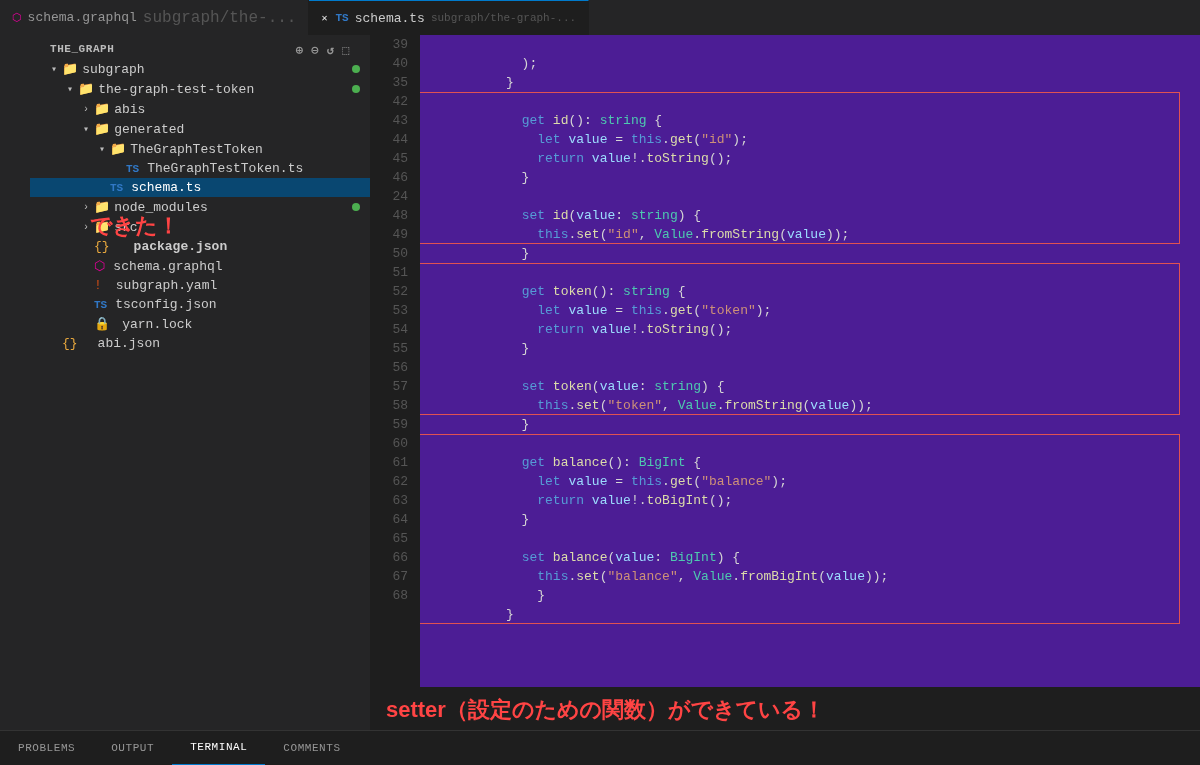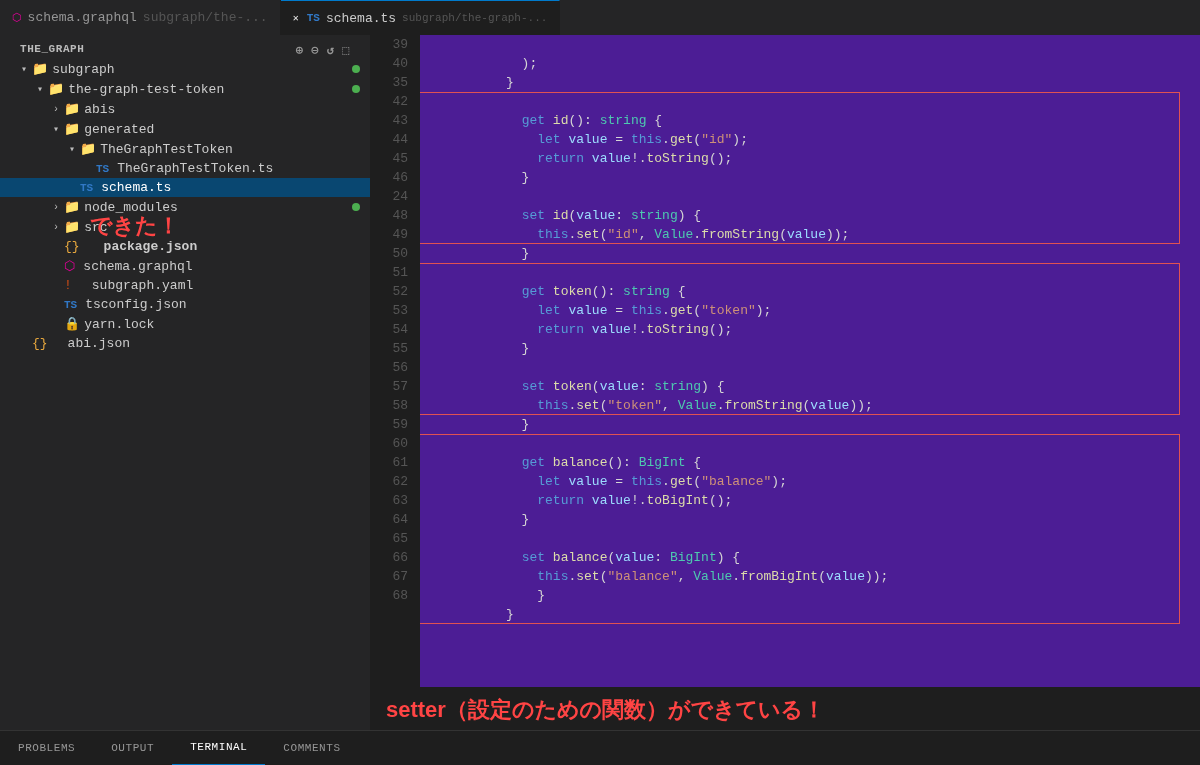--- a/index.html
+++ b/index.html
@@ -56,20 +56,21 @@
     }
 
     
     .sidebar {
       width: 370px;
       background: #252526;
       flex-shrink: 0;
       overflow-y: auto;
       overflow-x: hidden;
       font-size: 13px;
+      padding-left: 30px;
     }
 
     .sidebar-section-title {
       color: #bbb;
       font-size: 11px;
       font-weight: bold;
       padding: 8px 12px 4px 20px;
       letter-spacing: 0.05em;
       text-transform: uppercase;
     }
@@ -216,21 +217,21 @@
       height: 19px;
     }
   </style>
 </head>
 <body>
 
 <div class="tab-bar">
   <div class="tab">
     <span class="graphql-icon">⬡</span>
     <span>schema.graphql</span>
-    <span style="color:#555;font-size:13px">subgraph/the-...</span>
+    <span style="color:#555;font-size:16px">subgraph/the-...</span>
   </div>
   <div class="tab active">
     <span style="color:#e8e8e8;font-size:10px;margin-right:2px;">✕</span>
     <span class="ts-icon">TS</span>
     <span>schema.ts</span>
     <span style="color:#555;font-size:11px">subgraph/the-graph-...</span>
   </div>
 </div>
 
 <div class="main">
@@ -319,35 +320,35 @@
       <span class="indent" style="width:48px"></span>
       <span class="arrow" style="width:16px"></span>
       <span class="file-icon" style="color:#e10098;">⬡</span>
       <span style="margin-left:4px;">schema.graphql</span>
     </div>
 
     <div class="tree-item">
       <span class="indent" style="width:48px"></span>
       <span class="arrow" style="width:16px"></span>
       <span class="file-icon" style="color:#cb4b16;">!</span>
-      <span style="margin-left:16px;">subgraph.yaml</span>
+      <span style="margin-left:10px;">subgraph.yaml</span>
     </div>
 
     <div class="tree-item">
       <span class="indent" style="width:48px"></span>
       <span class="arrow" style="width:16px"></span>
       <span class="file-icon" style="color:#3178c6;font-size:11px;font-weight:bold;">TS</span>
       <span style="margin-left:4px;">tsconfig.json</span>
     </div>
 
     <div class="tree-item">
       <span class="indent" style="width:48px"></span>
       <span class="arrow" style="width:16px"></span>
       <span class="file-icon" style="color:#2c8ebb;">🔒</span>
-      <span style="margin-left:0;">yarn.lock</span>
+      <span style="margin-left:8px;">yarn.lock</span>
     </div>
 
     <div class="tree-item">
       <span class="indent" style="width:16px"></span>
       <span class="arrow" style="width:16px"></span>
       <span class="file-icon" style="color:#e8a83e;">{}</span>
       <span style="margin-left:16px;">abi.json</span>
     </div>
 
   </div>

